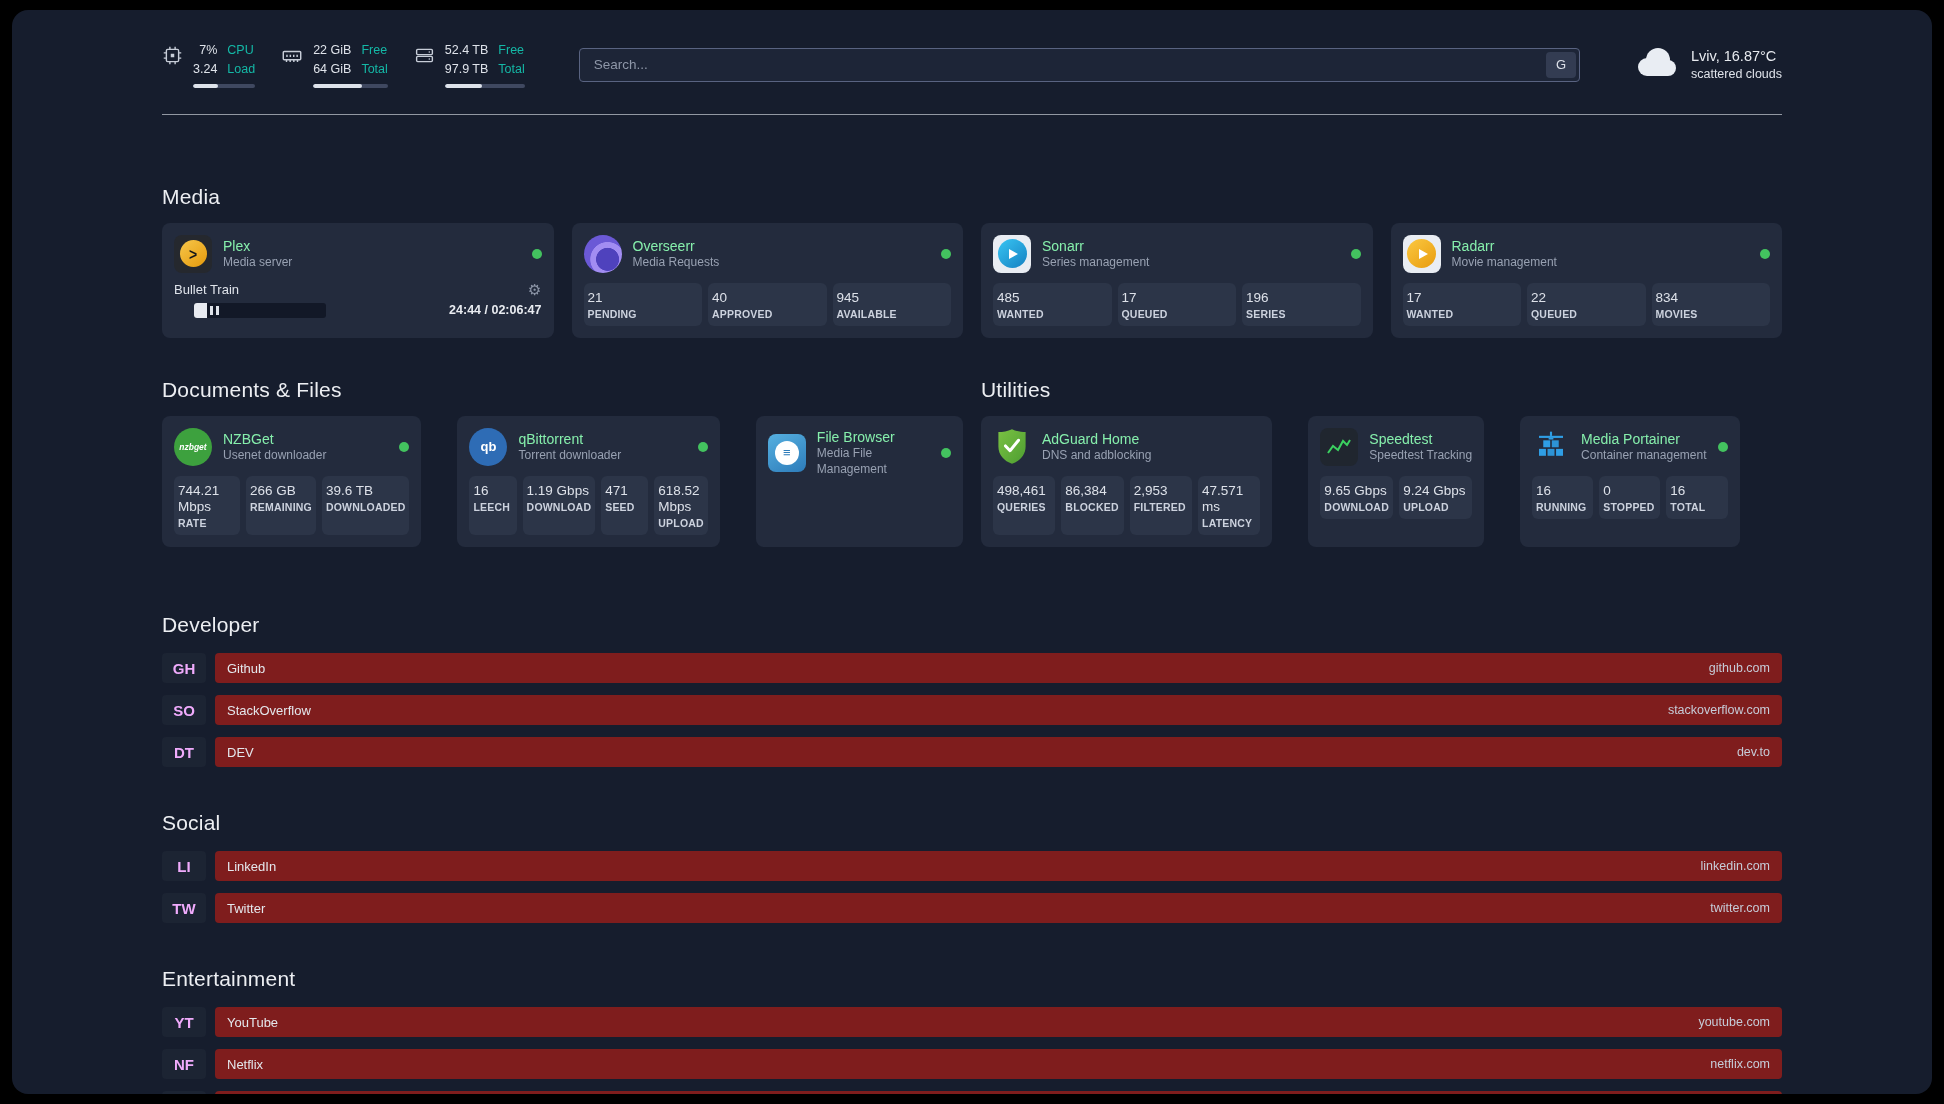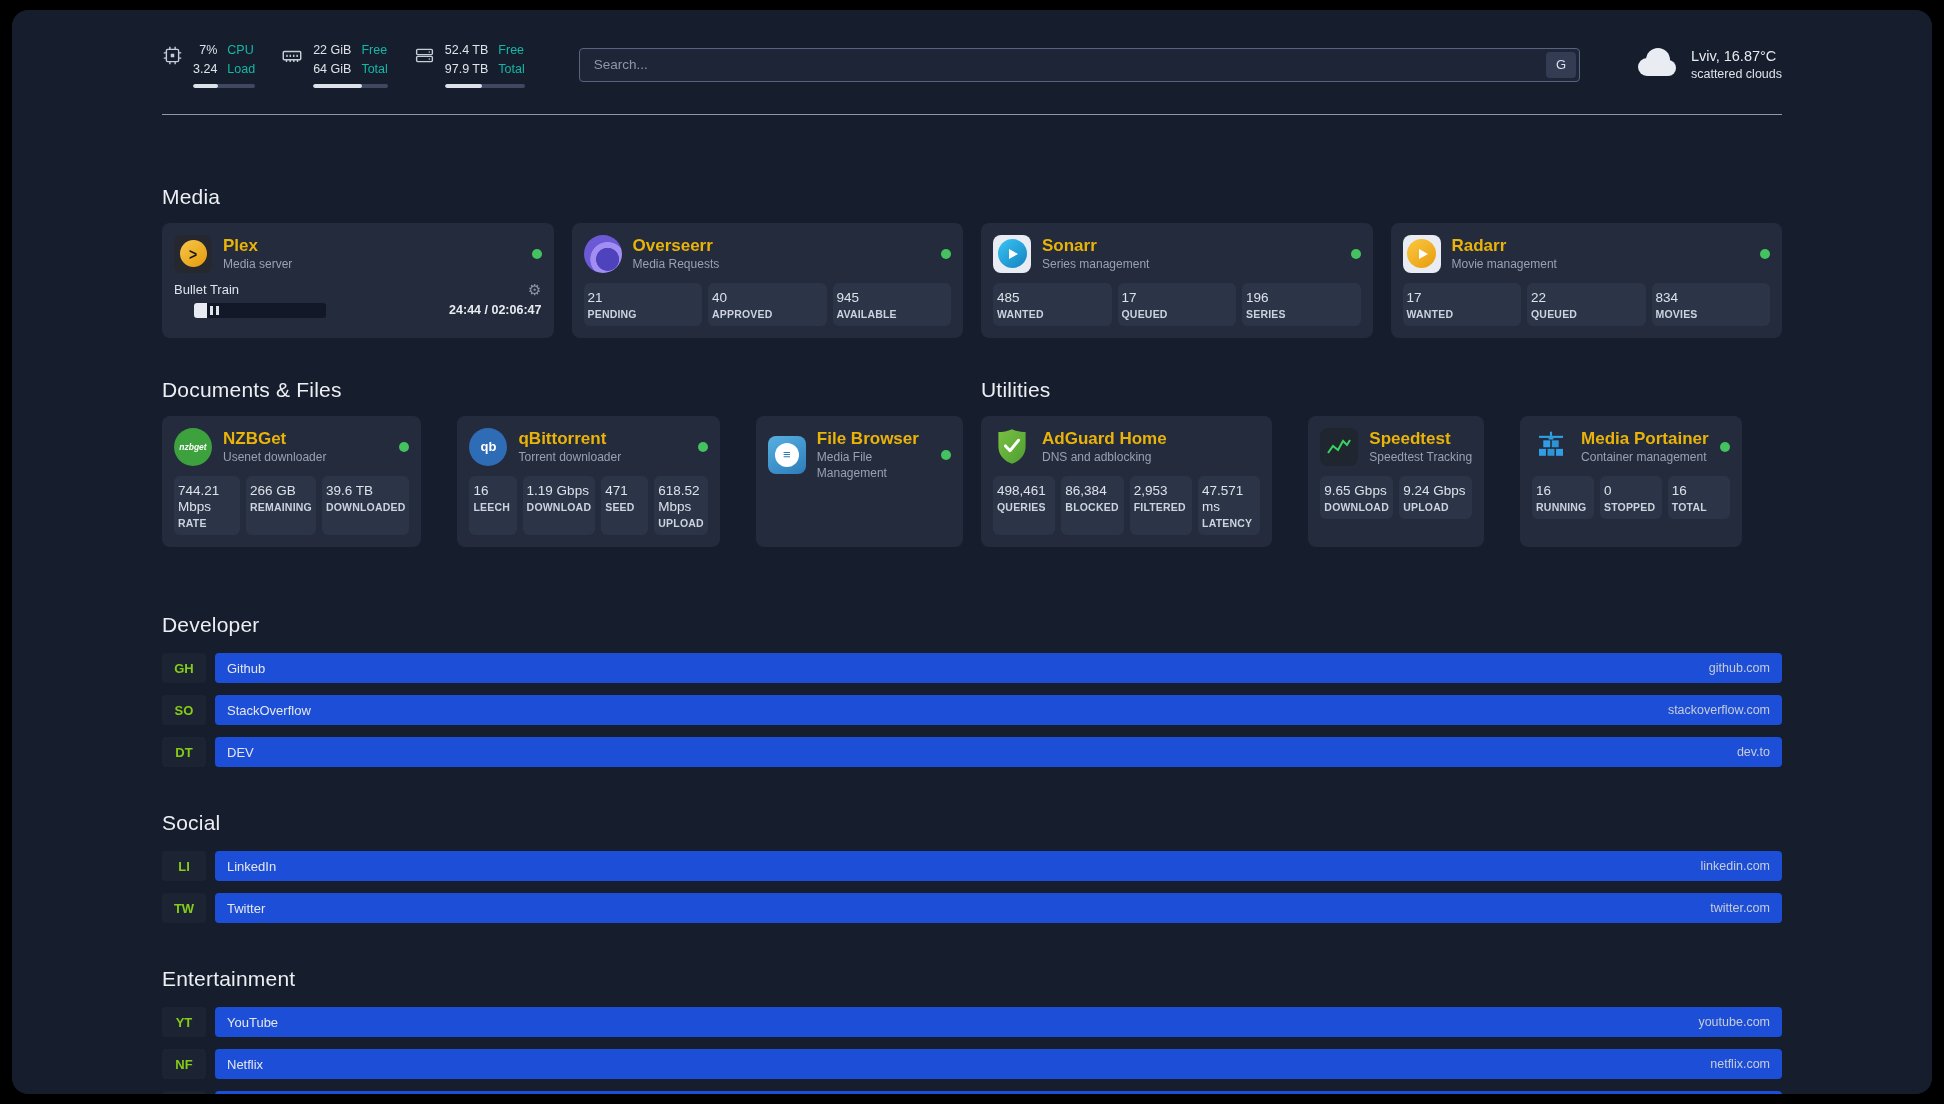--- a/index.html
+++ b/index.html
@@ -39,21 +39,21 @@
   
   .section-title { font-size:21px; color:#eceef2; font-weight:500; letter-spacing:.2px; }
   .media-section { margin-top:70px; }
   .media-grid { margin-top:14px; display:grid; grid-template-columns:repeat(4,1fr); gap:18px; }
   .two-col { margin-top:40px; display:grid; grid-template-columns:1fr 1fr; gap:18px; align-items:start; }
   .cards { margin-top:14px; display:flex; flex-direction:row; gap:36px; }
 
   .card { background:#232b3d; border-radius:8px; padding:12px; }
   .card-head { display:flex; align-items:center; gap:11px; }
   .app-text { min-width:0; }
-  .app-name { font-size:17px; color:#eab308; font-weight:700; line-height:1.3; }
+  .app-name { font-size:14px; color:#86efac; font-weight:400; line-height:1.3; }
   .app-desc { font-size:12px; color:#98a1b2; line-height:1.3; }
   .dot { margin-left:auto; width:10px; height:10px; border-radius:50%; flex:none; }
 
   .stats { display:flex; gap:6px; margin-top:10px; }
   .stat { flex:1; background:#2c3548; border-radius:6px; padding:7px 4px 6px; }
   .stat-val { font-size:13.5px; color:#dde1e9; line-height:1.2; }
   .stat-lab { font-size:10.5px; font-weight:700; color:#ccd2de; margin-top:2px; letter-spacing:.2px; }
 
   
   .player { margin-top:9px; }
@@ -88,23 +88,23 @@
   .qb-txt { color:#fff; font-size:13px; font-weight:700; }
   .i-fb { background:linear-gradient(150deg,#56b0e0,#2d7cba); }
   .fb-circle { width:24px; height:24px; border-radius:50%; background:#fff; color:#2d7cba; font-size:13px;
                font-weight:900; display:flex; align-items:center; justify-content:center; }
   .i-speedtest { background:#20262f; }
 
   
   .bookmarks { margin-top:66px; display:grid; grid-template-columns:repeat(1,1fr); gap:44px; }
   .bm-items { margin-top:16px; display:flex; flex-direction:column; gap:12px; }
   .bm-row { display:flex; align-items:center; gap:9px; cursor:pointer; }
-  .bm-abbr { width:44px; height:30px; background:#1c2433; border-radius:4px; color:#84cc16; font-size:13px;
+  .bm-abbr { width:44px; height:30px; background:#1c2433; border-radius:4px; color:#f0abfc; font-size:15px;
              font-weight:600; display:flex; align-items:center; justify-content:center; flex:none; }
-  .bm-bar { flex:1; height:30px; background:#1d4ed8; border-radius:4px; display:flex; align-items:center;
+  .bm-bar { flex:1; height:30px; background:#7f1d1d; border-radius:4px; display:flex; align-items:center;
             padding:0 12px; min-width:0; }
   .bm-name { font-size:13px; color:#e4e7ec; }
   .bm-url { margin-left:auto; font-size:12.5px; color:#c6ccd8; }
 </style>
 </head>
 <body>
 
 <div class="frame">
   <div class="container">
 

